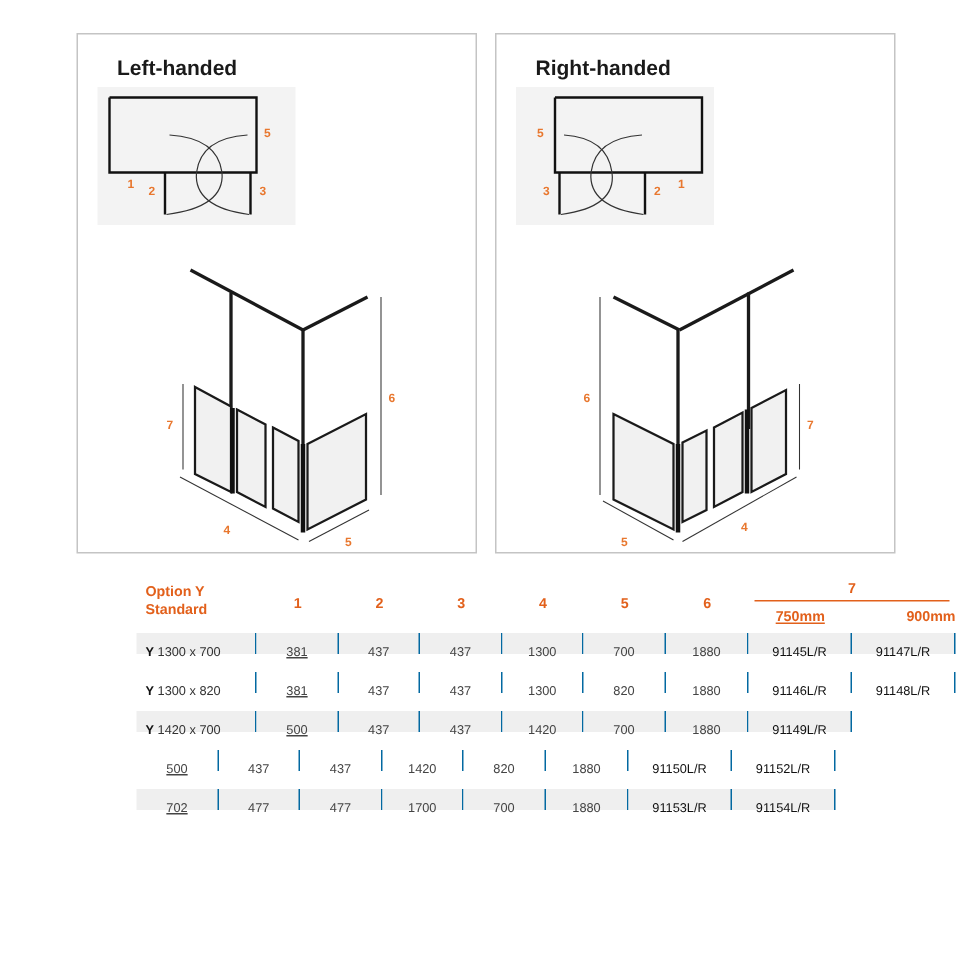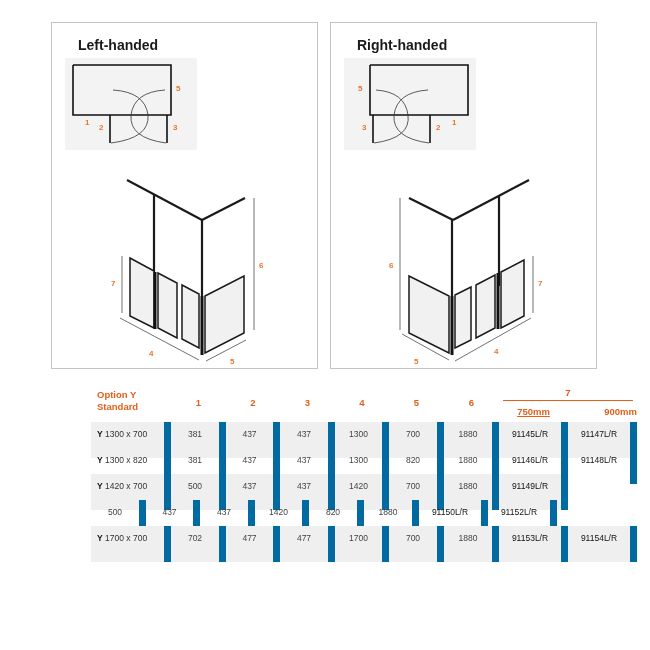--- a/index.html
+++ b/index.html
@@ -13,25 +13,25 @@
   .iso { position: absolute; }
   .num { font-family: "Liberation Sans", sans-serif; font-weight: bold; fill: #e8772e; font-size: 8px; }
 
   .table { position: absolute; left: 51px; top: 382px; width: 546px; margin-left: 40px; }
   .thead { position: relative; height: 40px; }
   .th { position: absolute; font-weight: bold; color: #e2601b; font-size: 9.5px; text-align: center; }
   .th.opt { left: 6px; top: 7px; text-align: left; line-height: 12px; font-size: 9.5px; }
   .grp-line { position: absolute; left: 412px; top: 18px; width: 130px; height: 1px; background: #e2601b; }
   .row { position: relative; height: 26px; display: flex; }
   .row.shade .cell { background: #efefef; }
-  .cell { height: 36px; line-height: 25px; font-size: 8.5px; color: #444; text-align: center; border-right: 7px solid #0369a1; box-sizing: border-box; }
+  .cell { height: 14px; line-height: 25px; font-size: 8.5px; color: #444; text-align: center; border-right: 1px solid #0369a1; box-sizing: border-box; }
   .cell.label { text-align: left; padding-left: 6px; color: #333; }
   .cell.label b { color: #111; }
   .cell.code { font-weight: normal; color: #111; font-size: 8.5px; }
-  .c0 { width: 80px; } .c1 { width: 55px; } .c2 { width: 54px; } .c3 { width: 55px; }
+  .c0 { width: 80px; } .c1 { width: 55px; text-decoration: underline; } .c2 { width: 54px; } .c3 { width: 55px; }
   .c4 { width: 54px; } .c5 { width: 55px; } .c6 { width: 55px; } .c7 { width: 69px; } .c8 { width: 69px; }
 </style>
 </head>
 <body>
 
 <div class="panel left">
   <div class="panel-title">Left-handed</div>
   <div class="plan">
     <svg width="132" height="92" viewBox="0 0 132 92">
       <g stroke="#111" stroke-width="1.6" fill="none">
@@ -186,21 +186,20 @@
     <div class="cell c1">500</div>
     <div class="cell c2">437</div>
     <div class="cell c3">437</div>
     <div class="cell c4">1420</div>
     <div class="cell c5">820</div>
     <div class="cell c6">1880</div>
     <div class="cell code c7">91150L/R</div>
     <div class="cell code c8">91152L/R</div>
   </div>
   <div class="row shade">
-    <div class="cell label c0"><b>Y</b> <span>1700 x 700</span></div>
     <div class="cell c1">702</div>
     <div class="cell c2">477</div>
     <div class="cell c3">477</div>
     <div class="cell c4">1700</div>
     <div class="cell c5">700</div>
     <div class="cell c6">1880</div>
     <div class="cell code c7">91153L/R</div>
     <div class="cell code c8">91154L/R</div>
   </div>
 </div>

